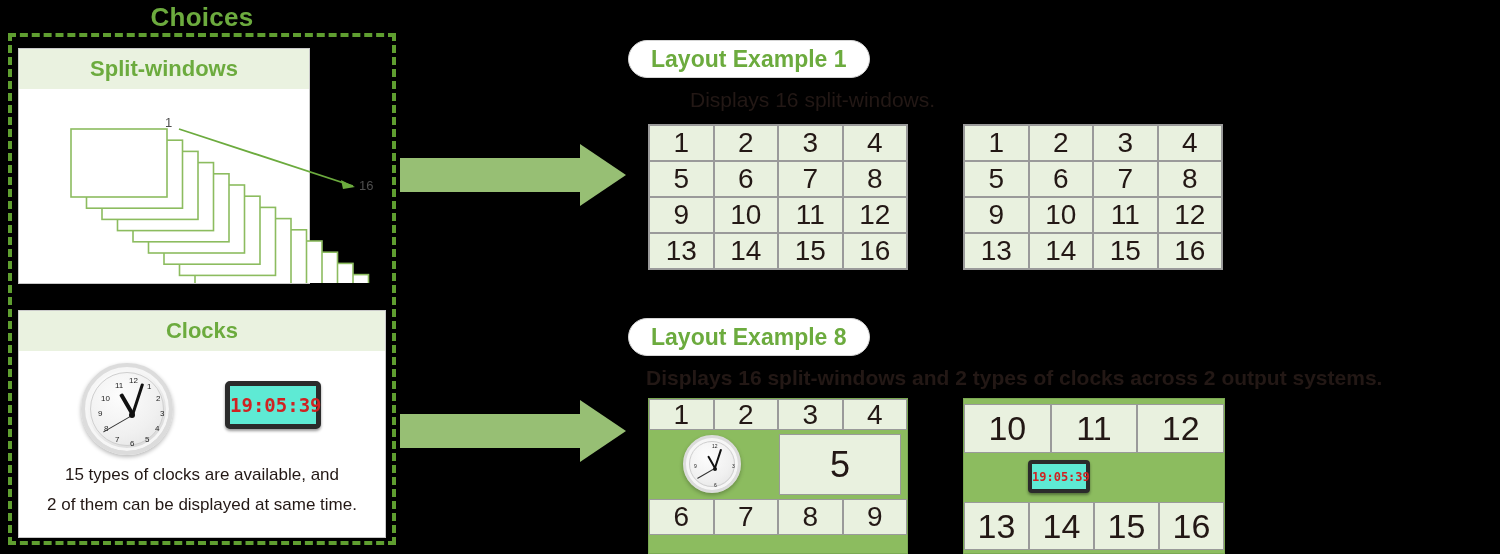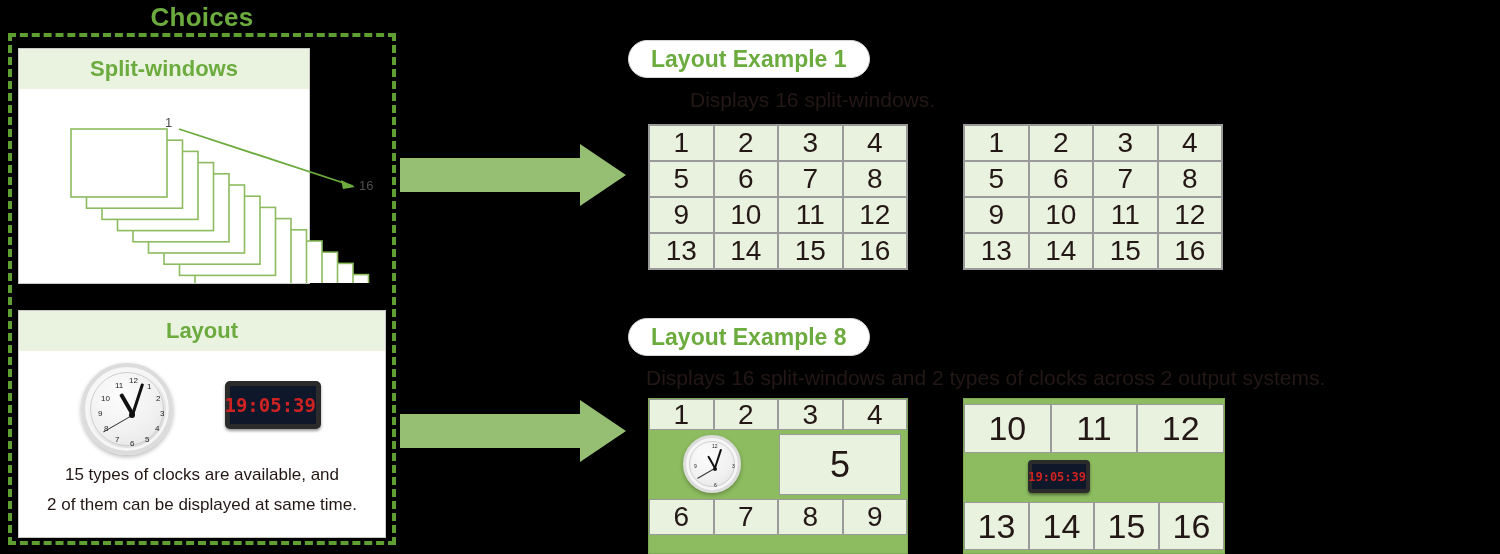--- a/index.html
+++ b/index.html
@@ -44,23 +44,23 @@
     box-shadow:0 2px 4px rgba(0,0,0,.28), inset 0 0 0 3px #f6f6f6;
   }
   .analog-face{
     position:absolute;inset:5px;border-radius:50%;
     background:radial-gradient(circle at 40% 32%,#fdfdfd 0%,#f0f0f0 60%,#e2e2e2 100%);
     border:1px solid #cfcfcf;box-sizing:border-box;
   }
   .hand{position:absolute;background:#111;transform-origin:50% 100%;border-radius:1px;}
   .num{position:absolute;font-size:8px;color:#222;font-family:"Liberation Sans",sans-serif;}
   .digital-clock{
-    position:absolute;background:#0f172a;
+    position:absolute;background:#5eead4;
     border:5px solid #2b2b2b;border-radius:5px;box-sizing:border-box;
-    display:flex;align-items:center;justify-content:flex-end;
+    display:flex;align-items:center;justify-content:flex-start;
     box-shadow:0 2px 3px rgba(0,0,0,.4);
   }
   .digital-clock span{
     color:#cf2222;font-family:"DejaVu Sans Mono","Liberation Mono",monospace;
     font-weight:bold;letter-spacing:0px;
   }
   .clock-note{
     position:absolute;left:0;width:100%;text-align:center;
     color:#231815;font-size:17px;line-height:28px;
   }
@@ -129,21 +129,21 @@
         </g>
       <line x1="160" y1="40" x2="334" y2="97" stroke="#6cab3e" stroke-width="1.8"></line>
       <polygon points="336,98 322,91 324,100" fill="#6cab3e"></polygon>
     </svg>
     <div class="stack-num" style="left:146px;top:26px;">1</div>
     <div class="stack-num" style="left:340px;top:89px;">16</div>
   </div>
 </div>
 
 <div class="card" id="card-clocks">
-  <div class="card-head">Layout</div>
+  <div class="card-head">Clocks</div>
   <div class="card-body" style="height:186px;">
 
     <div class="analog-clock" style="left:62px;top:12px;">
       <div class="analog-face">
         <div class="num" style="left:38px;top:3px;">12</div>
         <div class="num" style="left:56px;top:9px;">1</div>
         <div class="num" style="left:65px;top:21px;">2</div>
         <div class="num" style="left:69px;top:36px;">3</div>
         <div class="num" style="left:64px;top:51px;">4</div>
         <div class="num" style="left:54px;top:62px;">5</div>
@@ -233,21 +233,21 @@
     <div class="cell">13</div>
     <div class="cell">14</div>
     <div class="cell">15</div>
     <div class="cell">16</div>
   </div>
 </div>
 
 <div class="pill" style="left:628px;top:318px;">
   <span>Layout Example 8</span>
 </div>
-<div class="caption" style="left:646px;top:366px;">Displays 16 split-windows and 2 types of clocks across 2 output systems.</div>
+<div class="caption" style="left:646px;top:366px;font-weight:bold;">Displays 16 split-windows and 2 types of clocks across 2 output systems.</div>
 
 <div class="grid green" style="left:648px;top:398px;width:260px;height:156px;">
   <div class="grid-row" style="height:31px;">
     <div class="cell">1</div>
     <div class="cell">2</div>
     <div class="cell">3</div>
     <div class="cell">4</div>
   </div>
   <div class="band" style="height:69px;">
     <div class="analog-clock" style="left:34px;top:5px;width:58px;height:58px;border-width:3px;">

